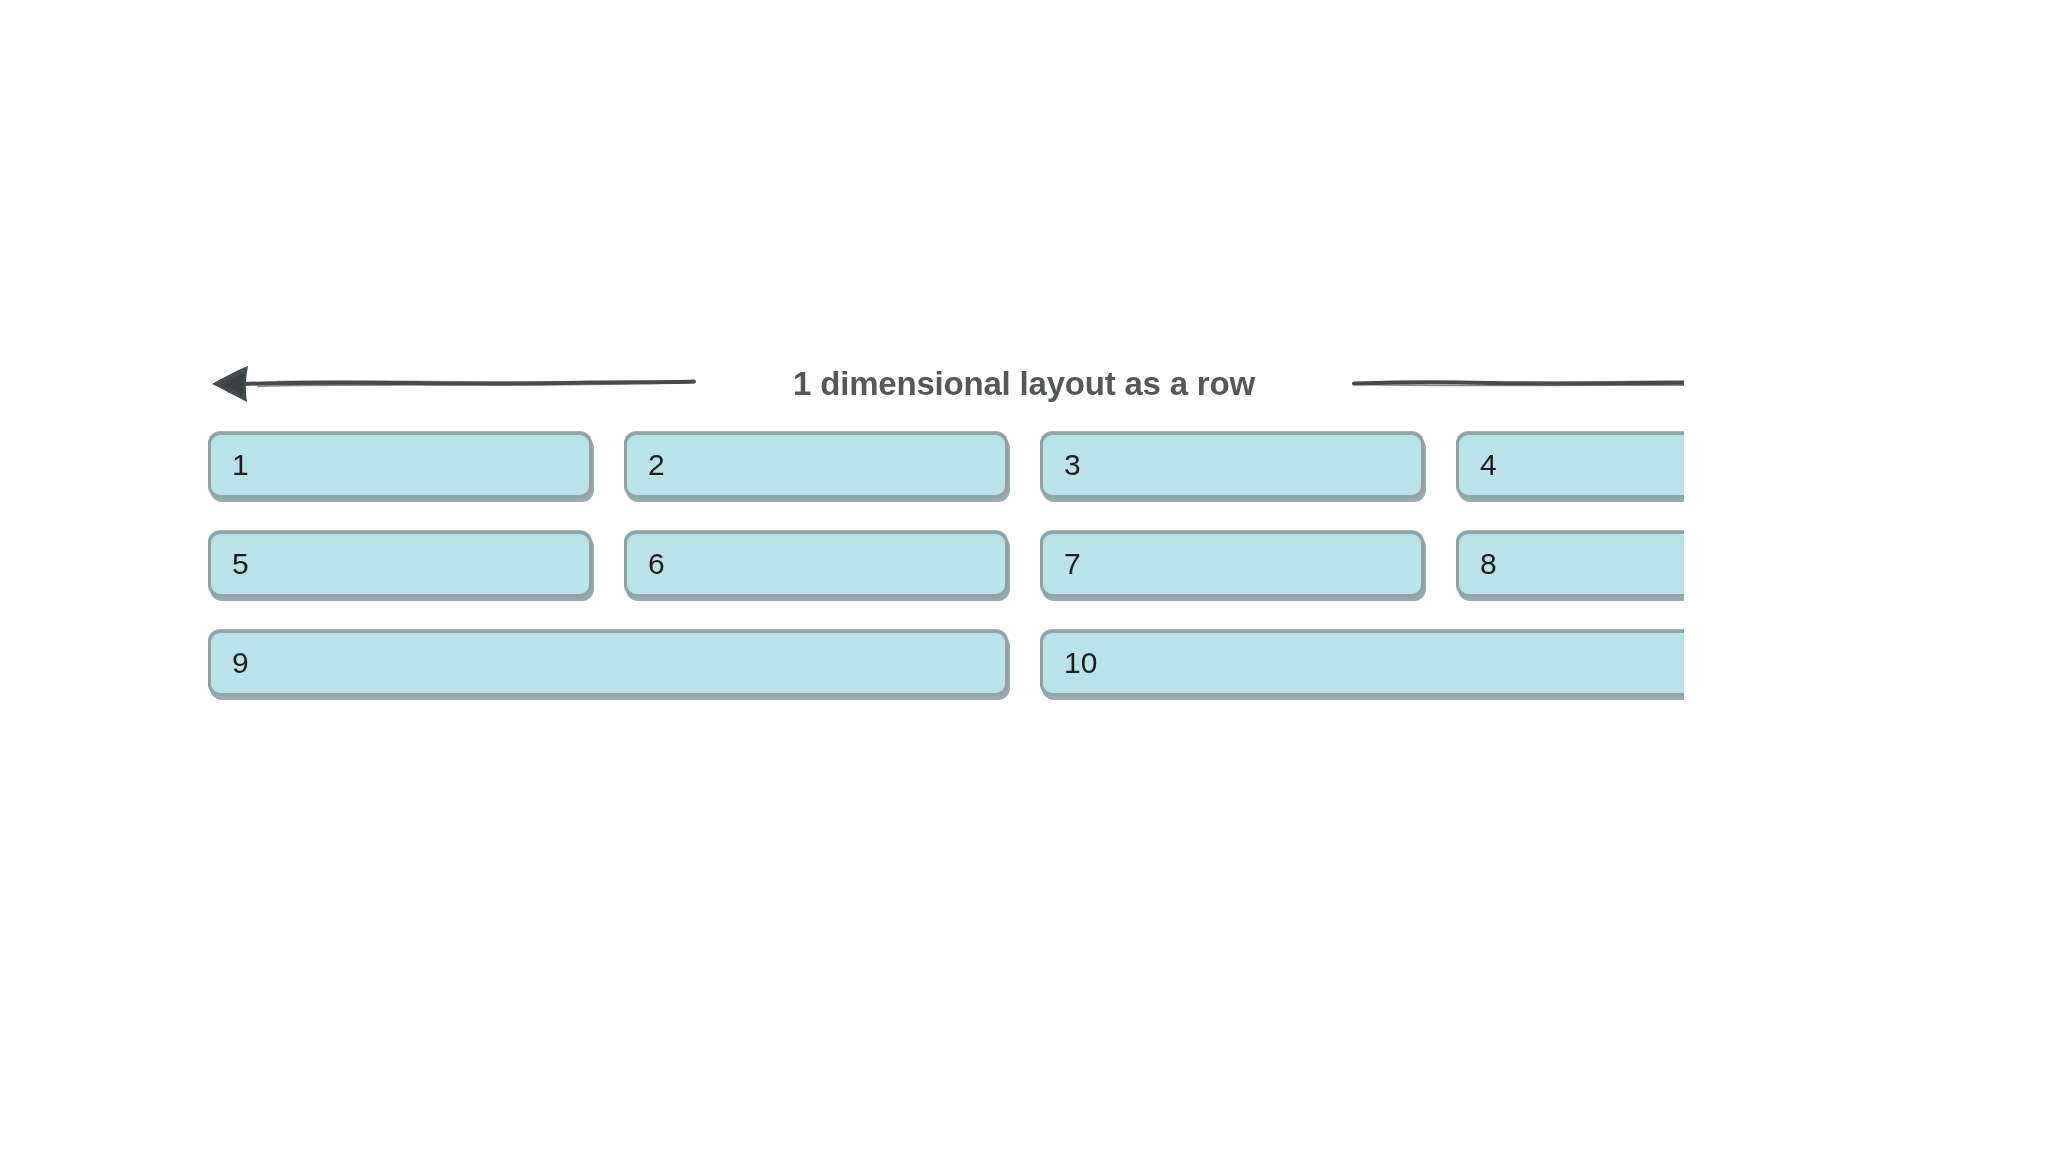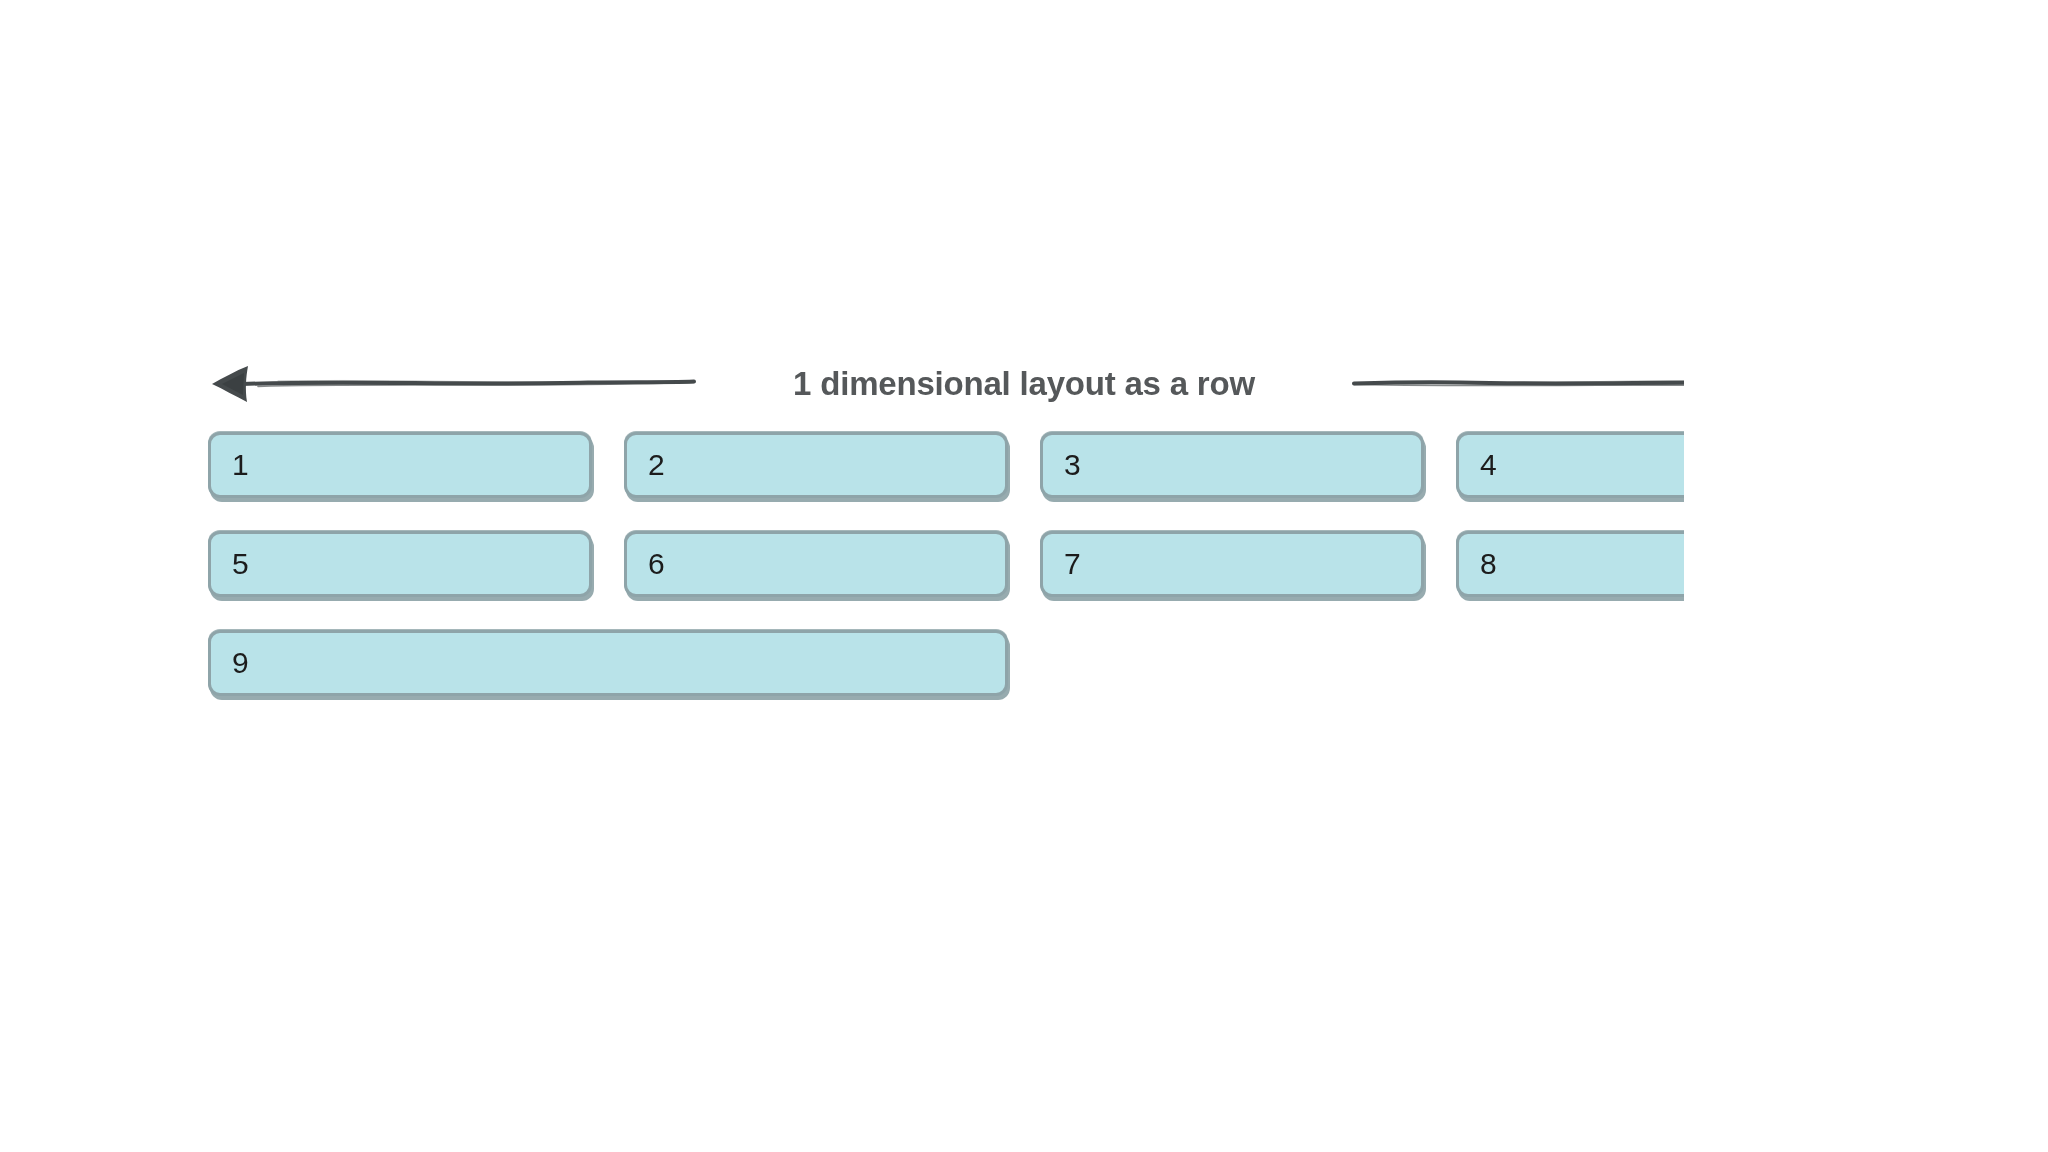--- a/index.html
+++ b/index.html
@@ -123,15 +123,18 @@
     </div>
     <div class="layout-box">
       <span>7</span>
     </div>
     <div class="layout-box">
       <span>8</span>
     </div>
     <div class="layout-box span2">
       <span>9</span>
     </div>
+    <div class="layout-box span2">
+      <span>10</span>
+    </div>
   </div>
 
 </div>
 
 </body></html>

